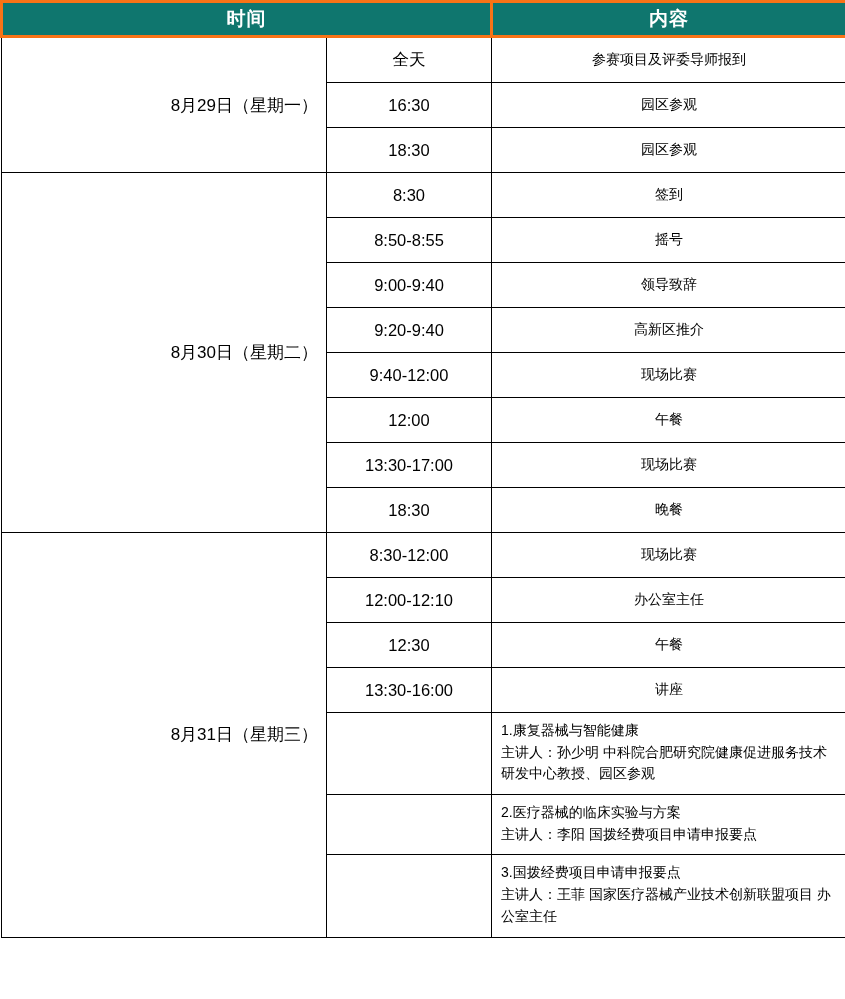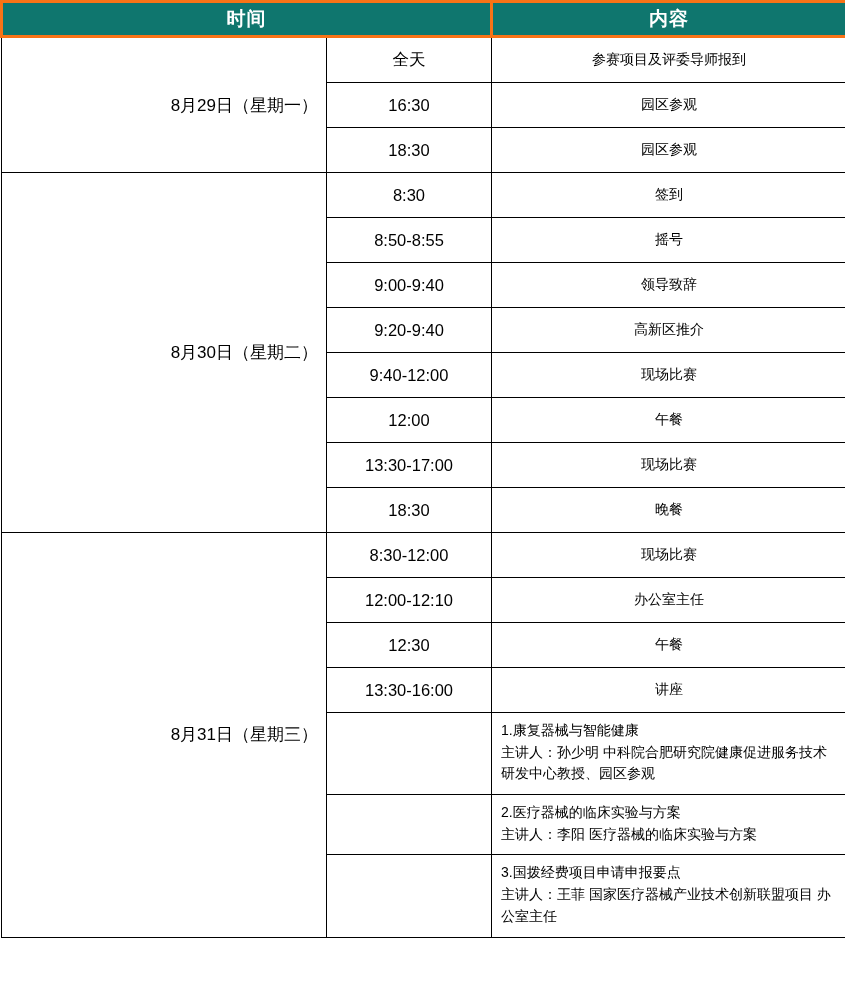--- a/index.html
+++ b/index.html
@@ -148,21 +148,21 @@
         <td class="time-cell empty-time"></td>
         <td class="content-multiline">
           <span class="line">1.康复器械与智能健康</span>
           <span class="line">主讲人：孙少明 中科院合肥研究院健康促进服务技术研发中心教授、园区参观</span>
         </td>
       </tr>
       <tr>
         <td class="time-cell empty-time"></td>
         <td class="content-multiline">
           <span class="line">2.医疗器械的临床实验与方案</span>
-          <span class="line">主讲人：李阳 医疗器械的临床实验与方案</span>
+          <span class="line">主讲人：李阳 国拨经费项目申请申报要点</span>
         </td>
       </tr>
       <tr>
         <td class="time-cell empty-time"></td>
         <td class="content-multiline">
           <span class="line">3.国拨经费项目申请申报要点</span>
           <span class="line">主讲人：王菲 国家医疗器械产业技术创新联盟项目  办公室主任</span>
         </td>
       </tr>
     </tbody>

